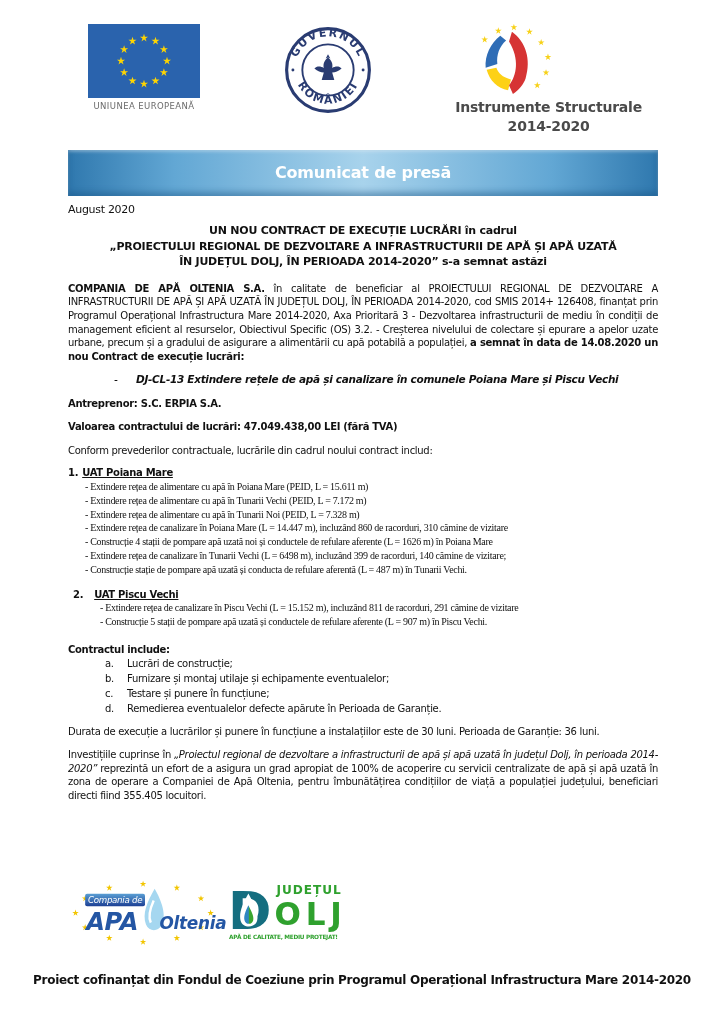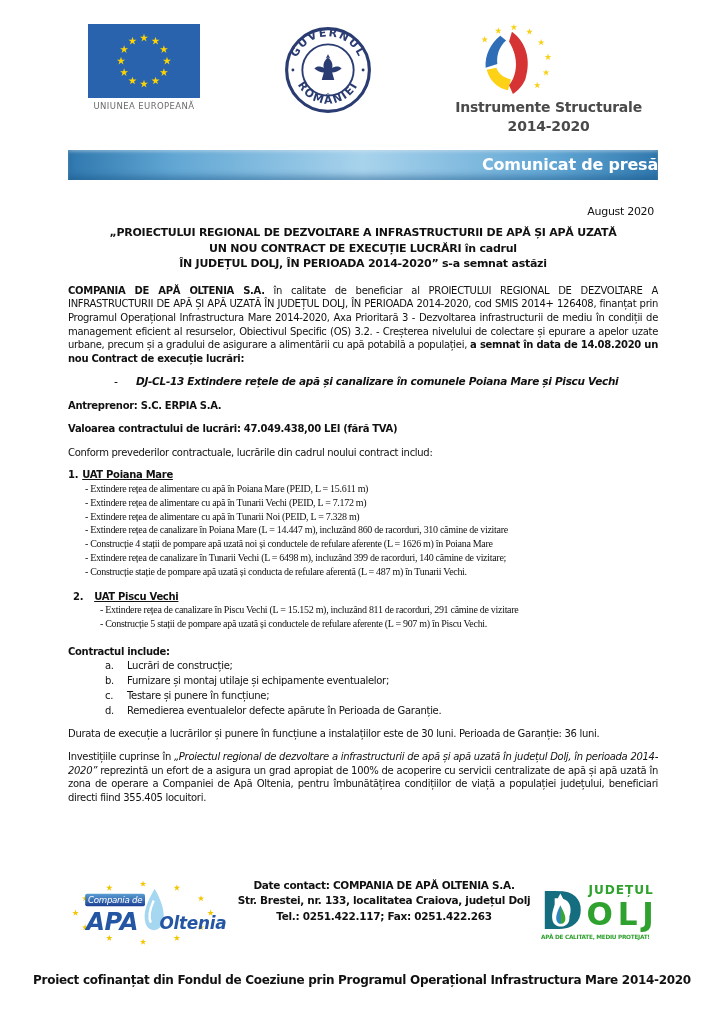--- a/index.html
+++ b/index.html
@@ -20,28 +20,28 @@
   .content { padding:20px 66px 0 68px; }
 
   
   .logos-row { display:flex; justify-content:space-between; align-items:flex-start; padding:4px 16px 0 20px; min-height:96px; }
   .logo-block { text-align:center; }
   .eu-label { font-size:8.5px; letter-spacing:0.4px; color:#6b6b6b; margin-top:3px; }
   .is-label { font-size:14px; font-weight:bold; color:#4a4a4a; letter-spacing:-0.2px; line-height:1.25; margin-top:1px; }
 
   
   .banner {
-    margin-top:15px; height:30px;
+    margin-top:15px; height:46px;
     background:linear-gradient(90deg,#2f78ae 0%,#62a7d4 18%,#a8d3ec 50%,#62a7d4 82%,#2f78ae 100%);
     box-shadow: inset 0 -4px 6px rgba(23,80,128,.45), inset 0 2px 3px rgba(255,255,255,.35);
-    display:flex; align-items:center; justify-content:flex-end;
+    display:flex; align-items:center; justify-content:center;
   }
   .banner-title { color:#fff; font-weight:bold; font-size:16px; letter-spacing:-0.2px; }
 
-  .date-line { margin-top:25px; text-align:right; font-size:11px; padding-right:4px; }
+  .date-line { margin-top:7px; font-size:11px; padding-right:4px; }
 
   .doc-title { margin-top:5px; text-align:center; font-weight:bold; font-size:11px; line-height:1.42; letter-spacing:-0.25px; }
 
   .para { margin-top:12px; text-align:justify; }
   .b { font-weight:bold; }
   .i { font-style:italic; }
 
   .contract-line { margin-top:9px; padding-left:46px; display:flex; font-weight:bold; font-style:italic; font-size:10.5px; }
   .contract-line .dash { width:22px; font-weight:normal; }
 
@@ -149,22 +149,22 @@
       </div>
     </div>
 
     <div class="banner">
       <span class="banner-title">Comunicat de presă</span>
     </div>
 
     <div class="date-line">August 2020</div>
 
     <div class="doc-title">
+      <div>UN NOU CONTRACT DE EXECUȚIE LUCRĂRI în cadrul</div>
       <div>„PROIECTULUI REGIONAL DE DEZVOLTARE A INFRASTRUCTURII DE APĂ ȘI APĂ UZATĂ</div>
-      <div>UN NOU CONTRACT DE EXECUȚIE LUCRĂRI în cadrul</div>
       <div>ÎN JUDEȚUL DOLJ, ÎN PERIOADA 2014-2020” s-a semnat astăzi</div>
     </div>
 
     <div class="para"><span class="b">COMPANIA DE APĂ OLTENIA S.A.</span><span> în calitate de beneficiar al PROIECTULUI REGIONAL DE DEZVOLTARE A INFRASTRUCTURII DE APĂ ȘI APĂ UZATĂ ÎN JUDEȚUL DOLJ, ÎN PERIOADA 2014-2020, cod SMIS 2014+ 126408, finanțat prin Programul Operațional Infrastructura Mare 2014-2020, Axa Prioritară 3 - Dezvoltarea infrastructurii de mediu în condiții de management eficient al resurselor, Obiectivul Specific (OS) 3.2. - Creșterea nivelului de colectare și epurare a apelor uzate urbane, precum și a gradului de asigurare a alimentării cu apă potabilă a populației, </span><span class="b">a semnat în data de 14.08.2020 un nou Contract de execuție lucrări:</span></div>
 
     <div class="contract-line">
       <span class="dash">-</span>
       <span>DJ-CL-13 Extindere rețele de apă și canalizare în comunele Poiana Mare și Piscu Vechi</span>
     </div>
 
@@ -249,25 +249,20 @@
           </g>
           <path d="M96,10 C88,24 83,36 87,47 C90,54 99,55 103,48 C109,38 103,22 96,10 Z" fill="#a5d7f0"></path>
           <path d="M95,22 C91,31 89,39 92,45" stroke="#ffffff" stroke-width="2.5" fill="none"></path>
           <rect x="24" y="15" width="62" height="13" rx="2" fill="url(#aoGrad)"></rect>
           <text x="55" y="24.5" text-anchor="middle" font-size="9" font-style="italic" fill="#ffffff">Compania de</text>
           <text x="25" y="53" font-size="25" font-weight="bold" font-style="italic" fill="#2456a4">APA</text>
           <text x="101" y="52" font-size="17.5" font-weight="bold" font-style="italic" fill="#2456a4">Oltenia</text>
         </svg>
       </div>
 
-      <div class="contact">
-        <div>Date contact: COMPANIA DE APĂ OLTENIA S.A.</div>
-        <div>Str. Brestei, nr. 133, localitatea Craiova, județul Dolj</div>
-        <div>Tel.: 0251.422.117; Fax: 0251.422.263</div>
-      </div>
 
       <div>
         <svg width="128" height="66" viewBox="0 0 132 66">
           <defs>
             <linearGradient id="djGrad" x1="0" y1="0" x2="1" y2="0">
               <stop offset="0.45" stop-color="#2e86c1"></stop>
                 <stop offset="0.55" stop-color="#3aa62f"></stop>
             </linearGradient>
           </defs>
           <text x="0" y="52" font-size="54" font-weight="bold" fill="#156e80">D</text>

